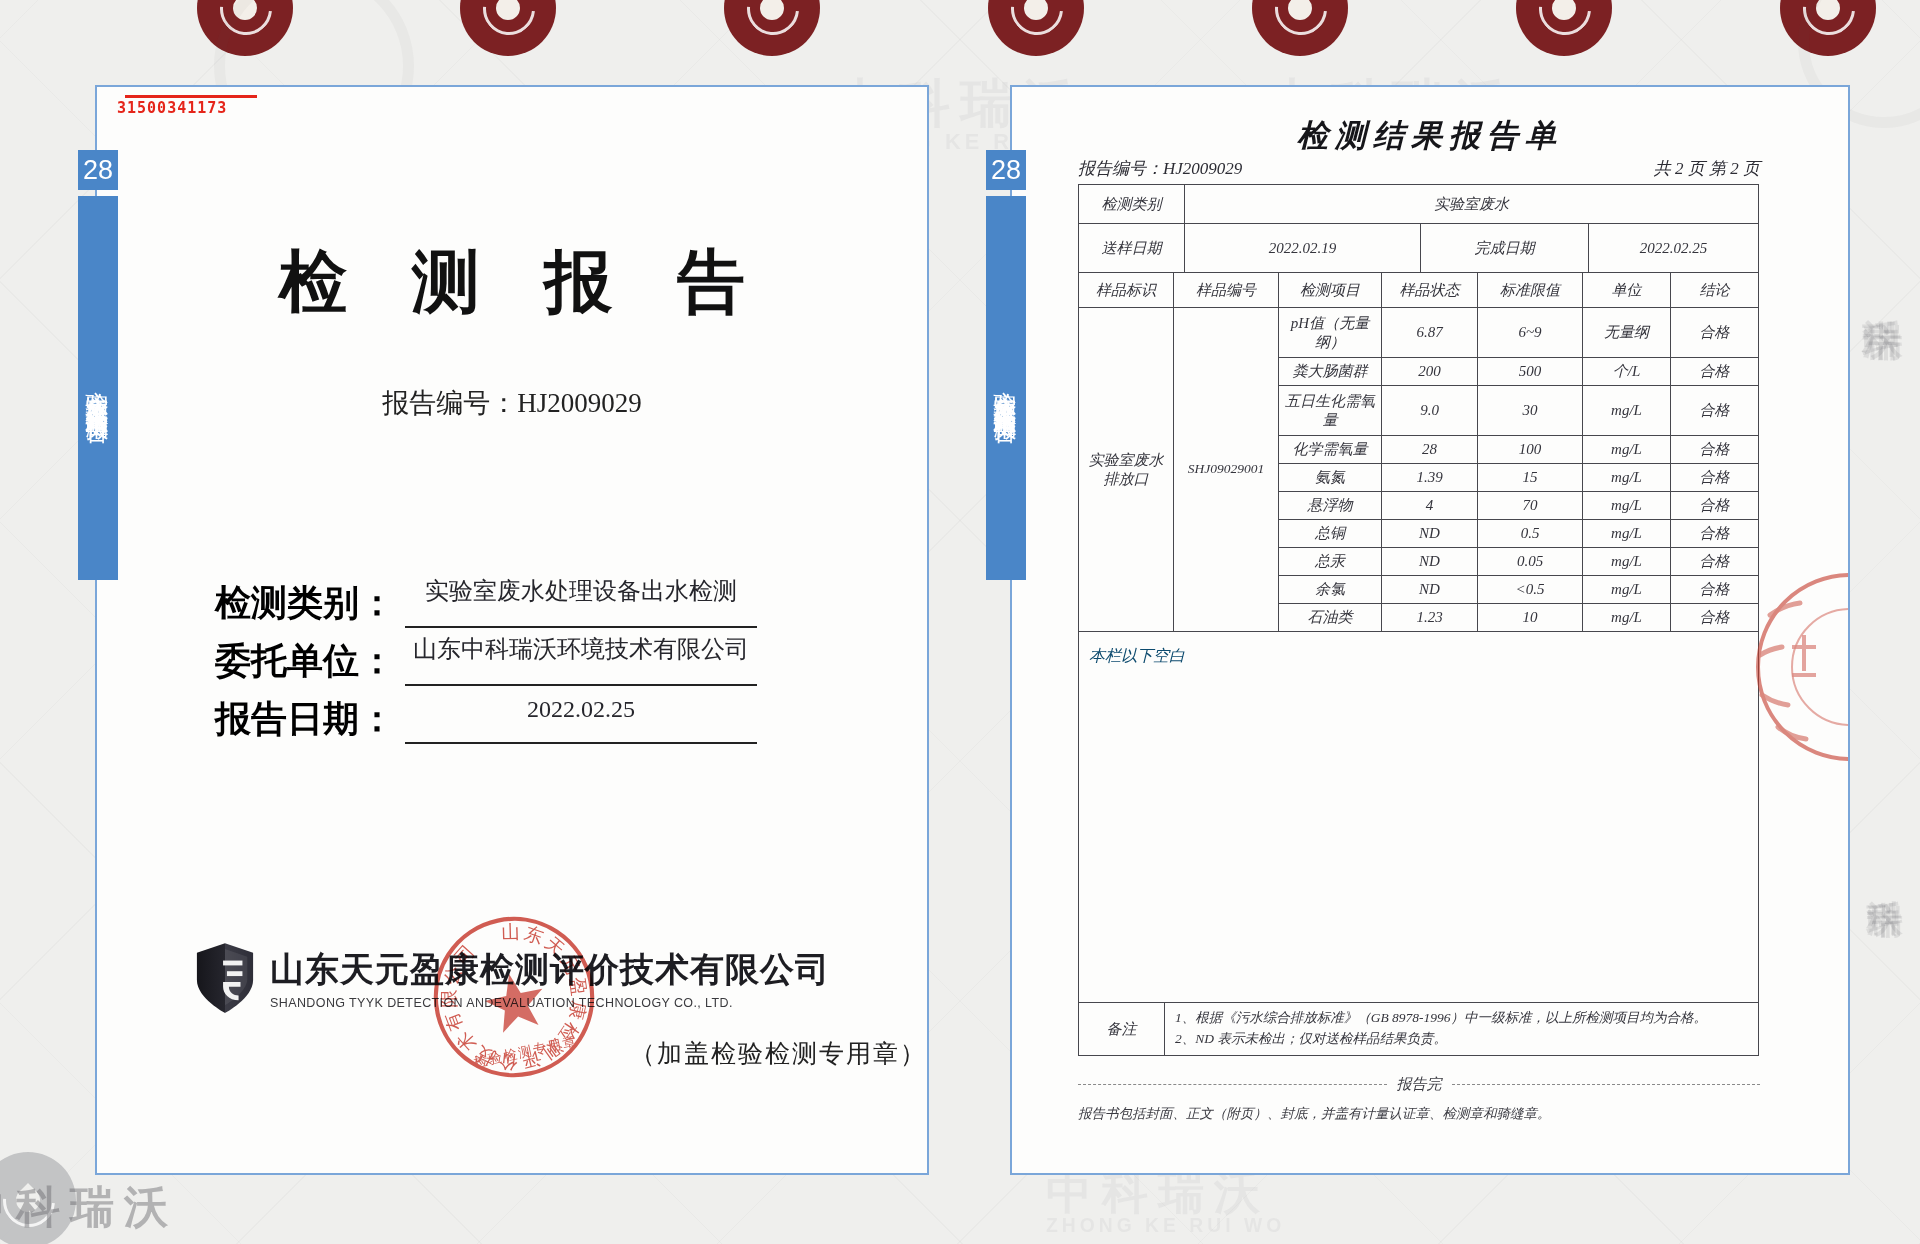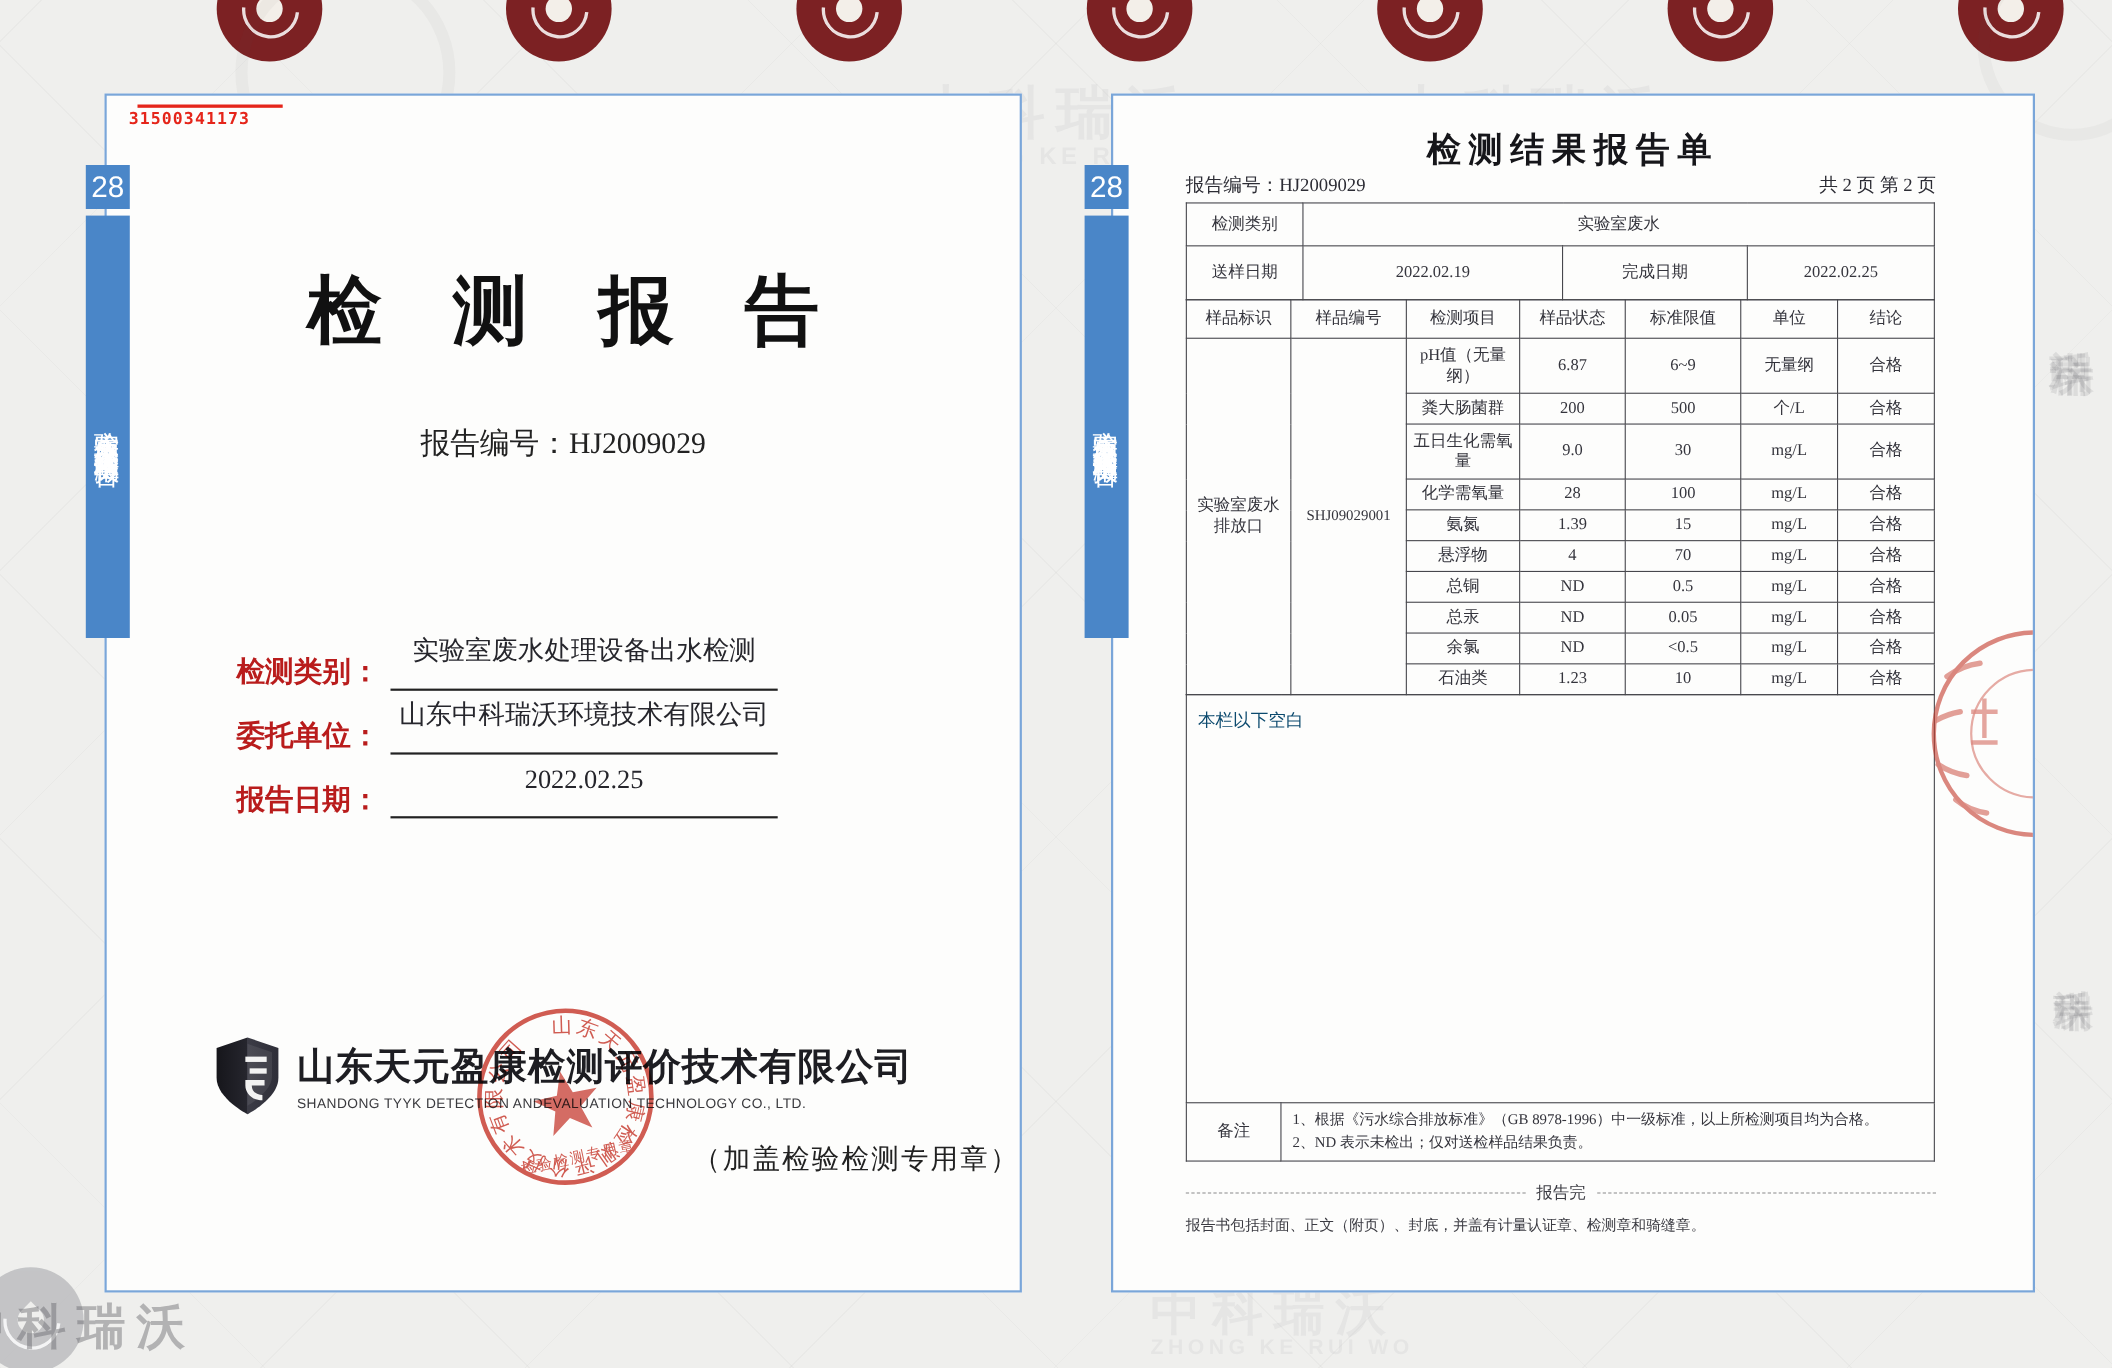--- a/index.html
+++ b/index.html
@@ -20,37 +20,37 @@
   .wm{position:absolute;color:rgba(60,60,70,0.05);font-family:"Liberation Sans","DejaVu Sans",sans-serif;
     font-weight:bold;line-height:1.05;white-space:nowrap;}
   .wm .cn{display:block;letter-spacing:10px;}
   .wm .en{display:block;font-size:.42em;letter-spacing:4px;}
   .wm.vert{writing-mode:vertical-rl;text-orientation:upright;}
   .wm.dark{color:rgba(105,105,108,0.45);}
   .ring-wm{position:absolute;border-radius:50%;border:11px solid rgba(90,90,95,0.045);}
   
   .page{position:absolute;top:85px;height:1086px;background:#fdfdfc;border:2px solid #7aa6d9;overflow:hidden;}
   .page-left{left:95px;width:830px;}
-  .page-right{left:1010px;width:836px;}
+  .page-right{left:1010px;width:836px;font-style:italic;}
   
   .tab-num{position:absolute;top:150px;width:40px;height:40px;background:#4a86c8;color:#fff;
     font-family:"Liberation Sans","DejaVu Sans",sans-serif;font-size:27px;display:flex;align-items:center;justify-content:center;}
   .tab-strip{position:absolute;top:196px;width:40px;height:384px;background:#4a86c8;color:#fff;
     writing-mode:vertical-rl;text-orientation:upright;font-size:23px;letter-spacing:2px;
     display:flex;align-items:center;justify-content:center;font-family:"Liberation Sans","DejaVu Sans",sans-serif;}
   
   .serial{position:absolute;left:20px;top:12px;color:#e5251a;font-family:"DejaVu Sans Mono","Liberation Mono",monospace;
     font-weight:bold;font-size:15px;letter-spacing:1px;}
   .serial-line{position:absolute;left:28px;top:8px;width:132px;height:3px;background:#e5251a;}
   .cover-title{position:absolute;left:0;right:0;top:150px;text-align:center;font-size:68px;font-weight:bold;
     letter-spacing:0.95em;text-indent:0.95em;color:#111;}
   .cover-no{position:absolute;left:0;right:0;top:298px;text-align:center;font-size:27px;color:#222;}
   .fields{position:absolute;left:118px;top:500px;}
   .field-row{display:flex;align-items:flex-end;margin-bottom:17px;height:41px;}
-  .field-label{font-size:26px;font-weight:bold;color:#b91c1c;}
+  .field-label{font-size:36px;font-weight:bold;color:#000000;}
   .field-value{display:inline-block;width:352px;margin-left:10px;border-bottom:2px solid #222;
     text-align:center;font-size:24px;padding-bottom:19px;color:#26262c;}
   .brand{position:absolute;left:0;right:0;top:854px;display:flex;justify-content:center;align-items:center;gap:14px;}
   .brand-text{text-align:left;}
   .brand-cn{font-family:"Liberation Sans","DejaVu Sans",sans-serif;font-weight:bold;font-size:34px;color:#1d1d22;letter-spacing:1px;}
   .brand-en{font-family:"Liberation Sans","DejaVu Sans",sans-serif;font-size:12.5px;color:#3a3a3e;letter-spacing:.4px;margin-top:3px;}
   .stamp{position:absolute;left:333px;top:826px;width:168px;height:168px;opacity:.82;transform:rotate(-12deg);mix-blend-mode:multiply;}
   .seal-note{position:absolute;left:0;right:0;top:950px;text-align:right;font-size:25px;color:#222;letter-spacing:2px;}
   
   .r-title{position:absolute;left:0;right:0;top:28px;text-align:center;font-size:31px;font-weight:bold;letter-spacing:7px;color:#16161a;}

